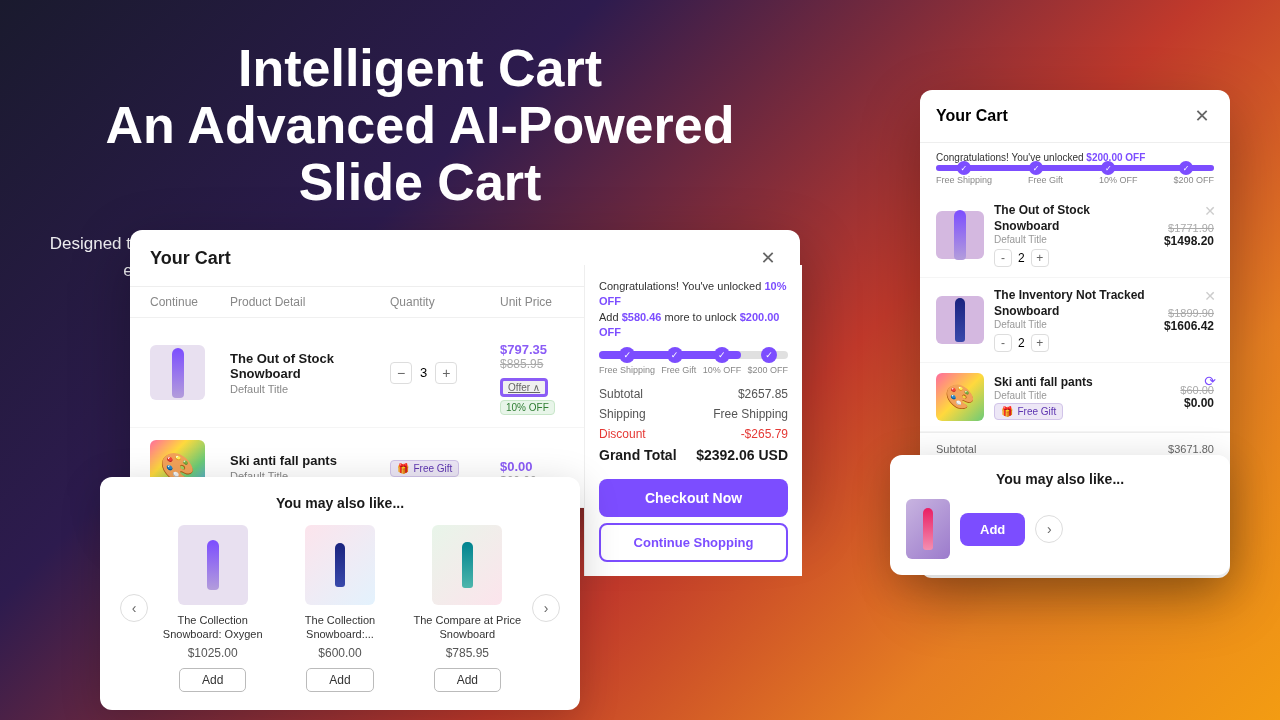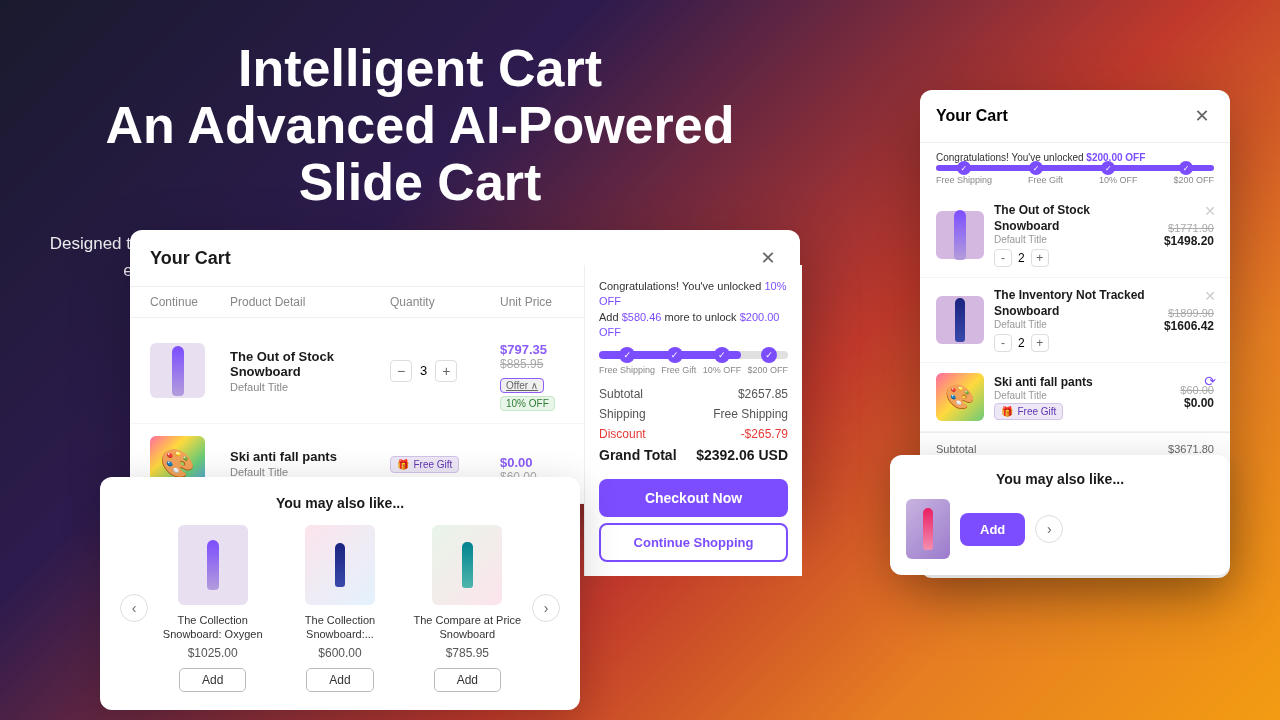--- a/index.html
+++ b/index.html
@@ -132,21 +132,21 @@
     }
     .price-current {
       font-size: 13px;
       font-weight: 600;
       color: #8b5cf6;
       margin-top: 12px;
     }
     .offer-badge {
       display: inline-block;
       background: #f0f0f0;
-      border: 1px solid #8b5cf6;
+      border: 3px solid #8b5cf6;
       border-radius: 4px;
       font-size: 10px;
       padding: 1px 5px;
       color: #666;
       margin-top: 4px;
       text-decoration: underline;
     }
     .discount-badge {
       display: inline-block;
       background: #e8f5e9;
@@ -173,21 +173,21 @@
       color: #1a1a1a;
     }
     .unlocked-msg {
       font-size: 11px;
       color: #333;
       margin-bottom: 10px;
       line-height: 1.4;
     }
     .unlocked-highlight {
       color: #7c4dff;
-      font-weight: 400;
+      font-weight: 700;
     }
     .progress-bar-container {
       position: relative;
       height: 8px;
       background: #e0e0e0;
       border-radius: 4px;
       margin-bottom: 6px;
     }
     .progress-bar-fill {
       position: absolute;

